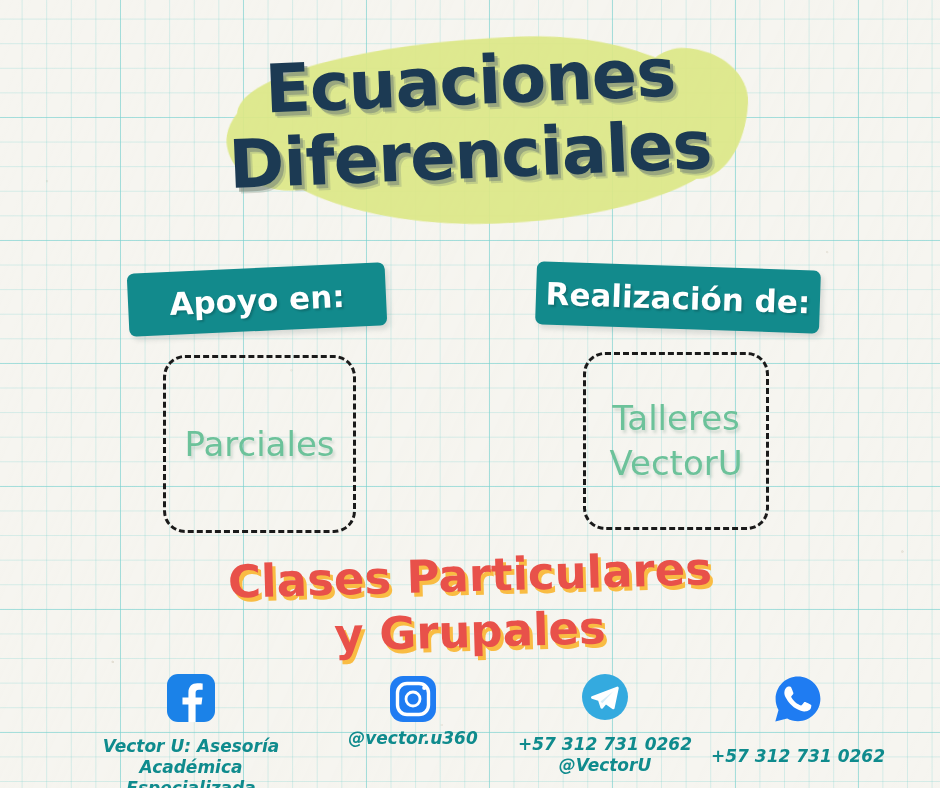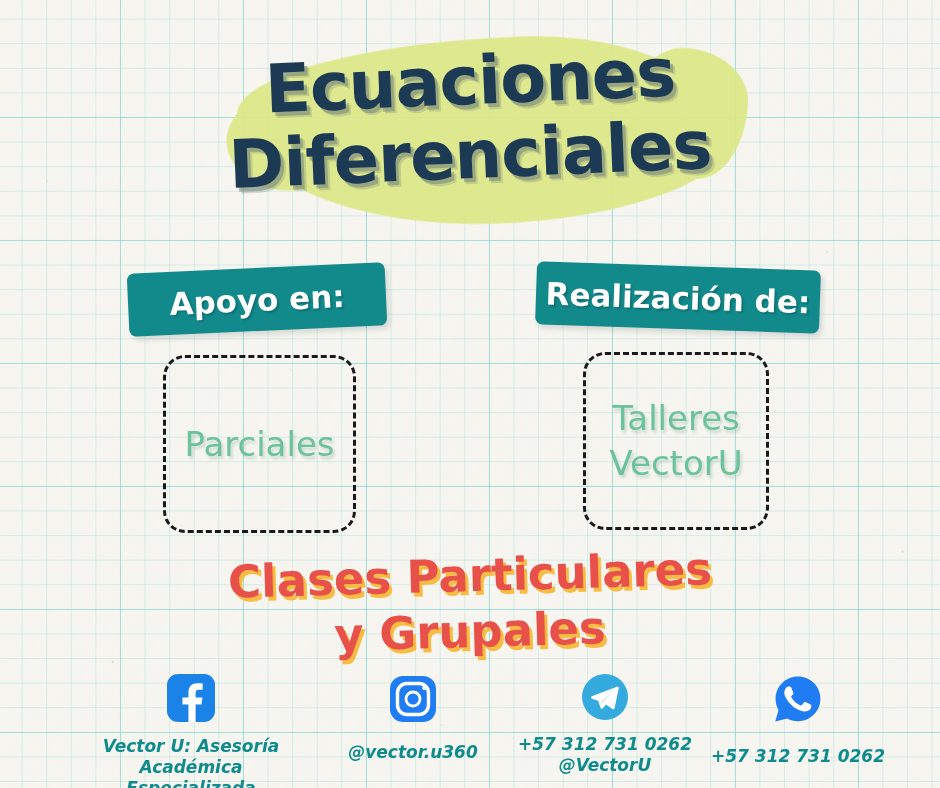--- a/index.html
+++ b/index.html
@@ -210,21 +210,21 @@
     text-align: center;
     white-space: pre-line;
   }
   #social-facebook  { left: 72px;  top: 672px; width: 238px; }
   #social-instagram { left: 322px; top: 674px; width: 182px; }
   #social-telegram  { left: 512px; top: 672px; width: 186px; }
   #social-whatsapp  { left: 700px; top: 674px; width: 196px; }
 
   .icon-wrap { display: block; }
   #social-facebook  .social-label { margin-top: 8px; }
-  #social-instagram .social-label { margin-top: 14px; }
+  #social-instagram .social-label { }
   #social-telegram  .social-label { margin-top: 8px; }
   #social-whatsapp  .social-label { margin-top: 18px; }
 </style>
 </head>
 <body>
 
 <div id="poster">
 
   <div id="paper-grain"></div>
 

